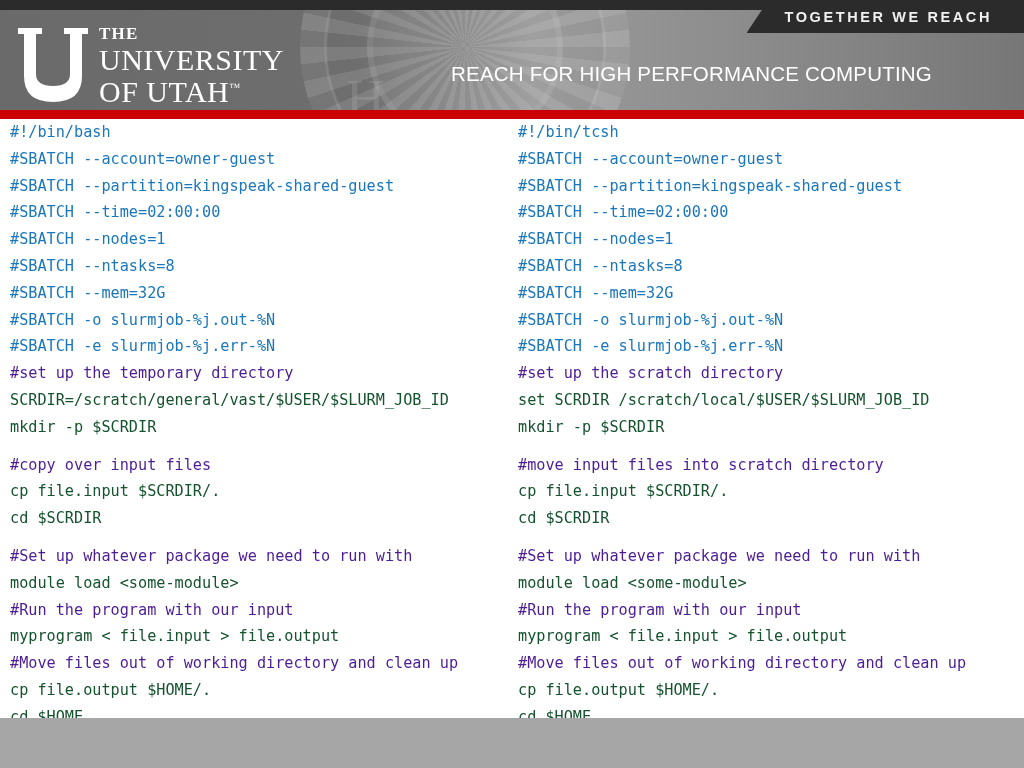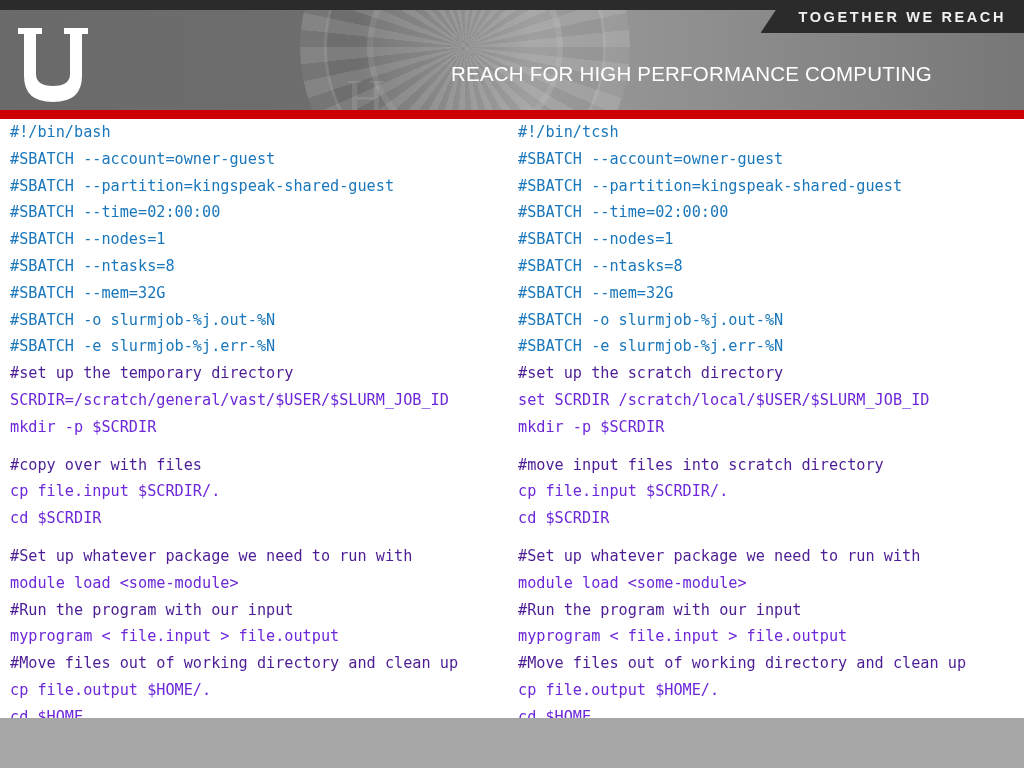--- a/index.html
+++ b/index.html
@@ -84,21 +84,21 @@
     left: 0; top: 0;
     width: 1024px;
     height: 10px;
     background: #2b2b2b;
   }
   .tagline-box {
     position: absolute;
     right: 0; top: 0;
     height: 33px;
     background: #2b2b2b;
-    padding: 0 18px 0 38px;
+    padding: 0 32px 0 38px;
     display: flex;
     align-items: center;
     
     clip-path: polygon(22px 0, 100% 0, 100% 100%, 0 100%);
   }
   .tagline {
     color: #f0f0f0;
     font-family: "Liberation Sans", sans-serif;
     font-size: 14.5px;
     font-weight: bold;
@@ -183,21 +183,21 @@
 
   .line {
     font-family: "DejaVu Sans Mono", monospace;
     font-size: 15.2px;
     line-height: 26.8px;
     white-space: pre;
     letter-spacing: 0px;
   }
   .c-blue    { color: #1a77bb; }
   .c-green   { color: #4c1d95; }
-  .c-cmd     { color: #6d28d9; }
+  .c-cmd     { color: #14532d; }
   .gap       { margin-top: 11px; }
 
   
   .bottom-band {
     position: absolute;
     left: 0; top: 718px;
     width: 1024px;
     height: 50px;
     background: #a6a6a6;
   }
@@ -222,41 +222,46 @@
     <div class="tagline">TOGETHER WE REACH</div>
   </div>
 
   <div class="ulogo">
     <svg width="74" height="78" viewBox="0 0 74 78" aria-hidden="true">
       <path d="M2 2 H26 V8 H20 V48 Q20 60 37 60 Q54 60 54 48 V8 H48 V2 H72 V8 H66 V50
                Q66 76 37 76 Q8 76 8 50 V8 H2 Z" fill="#ffffff"></path>
     </svg>
   </div>
 
+  <div class="u-name">
+    <div class="u-the">THE</div>
+    <div class="u-univ">UNIVERSITY</div>
+    <div class="u-utah"><span>OF UTAH</span><span class="u-tm">™</span></div>
+  </div>
 
   <div class="chpc-title">REACH FOR HIGH PERFORMANCE COMPUTING</div>
 </div>
 
 <div class="red-bar"></div>
 
 <div class="content">
   <div class="col col-left" id="col-left">
       <div class="line c-blue">#!/bin/bash</div>
       <div class="line c-blue">#SBATCH --account=owner-guest</div>
       <div class="line c-blue">#SBATCH --partition=kingspeak-shared-guest</div>
       <div class="line c-blue">#SBATCH --time=02:00:00</div>
       <div class="line c-blue">#SBATCH --nodes=1</div>
       <div class="line c-blue">#SBATCH --ntasks=8</div>
       <div class="line c-blue">#SBATCH --mem=32G</div>
       <div class="line c-blue">#SBATCH -o slurmjob-%j.out-%N</div>
       <div class="line c-blue">#SBATCH -e slurmjob-%j.err-%N</div>
       <div class="line c-green">#set up the temporary directory</div>
       <div class="line c-cmd">SCRDIR=/scratch/general/vast/$USER/$SLURM_JOB_ID</div>
       <div class="line c-cmd">mkdir -p $SCRDIR</div>
-      <div class="line c-green gap">#copy over with files</div>
+      <div class="line c-green gap">#copy over input files</div>
       <div class="line c-cmd">cp file.input $SCRDIR/.</div>
       <div class="line c-cmd">cd $SCRDIR</div>
       <div class="line c-green gap">#Set up whatever package we need to run with</div>
       <div class="line c-cmd">module load &lt;some-module&gt;</div>
       <div class="line c-green">#Run the program with our input</div>
       <div class="line c-cmd">myprogram &lt; file.input &gt; file.output</div>
       <div class="line c-green">#Move files out of working directory and clean up</div>
       <div class="line c-cmd">cp file.output $HOME/.</div>
       <div class="line c-cmd">cd $HOME</div>
       <div class="line c-cmd">rm -rf $SCRDIR</div>

